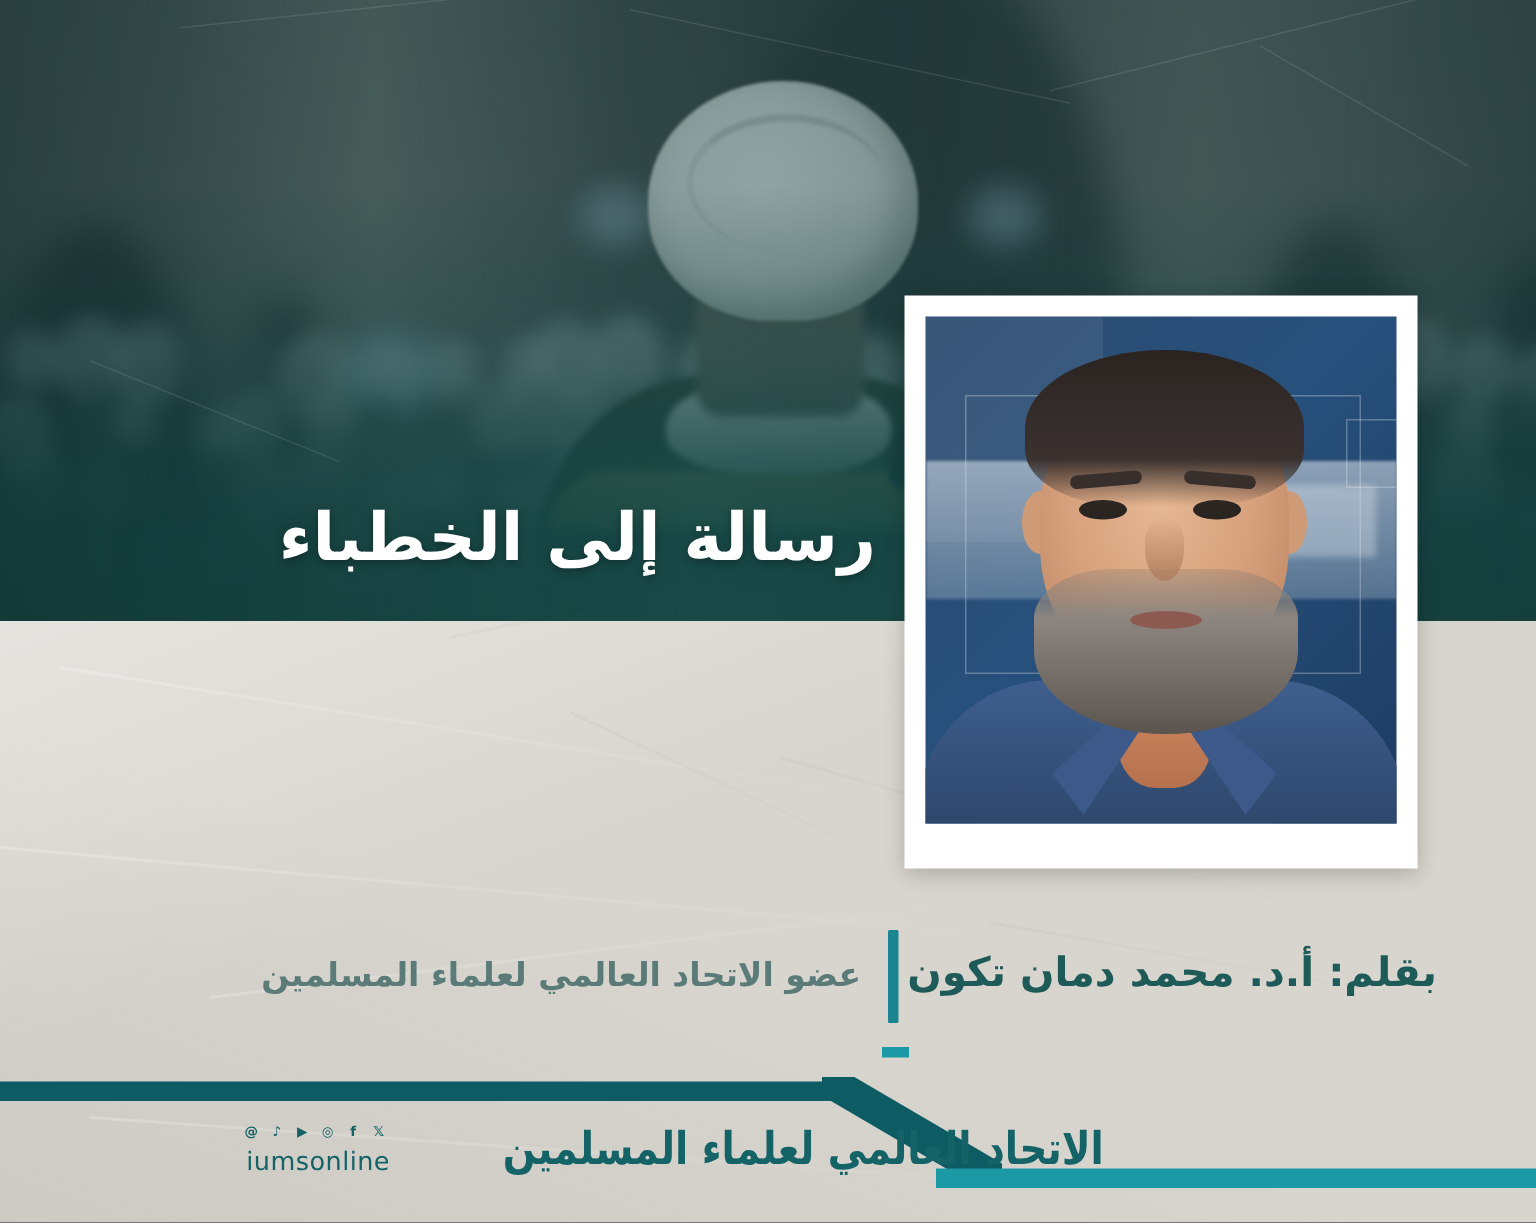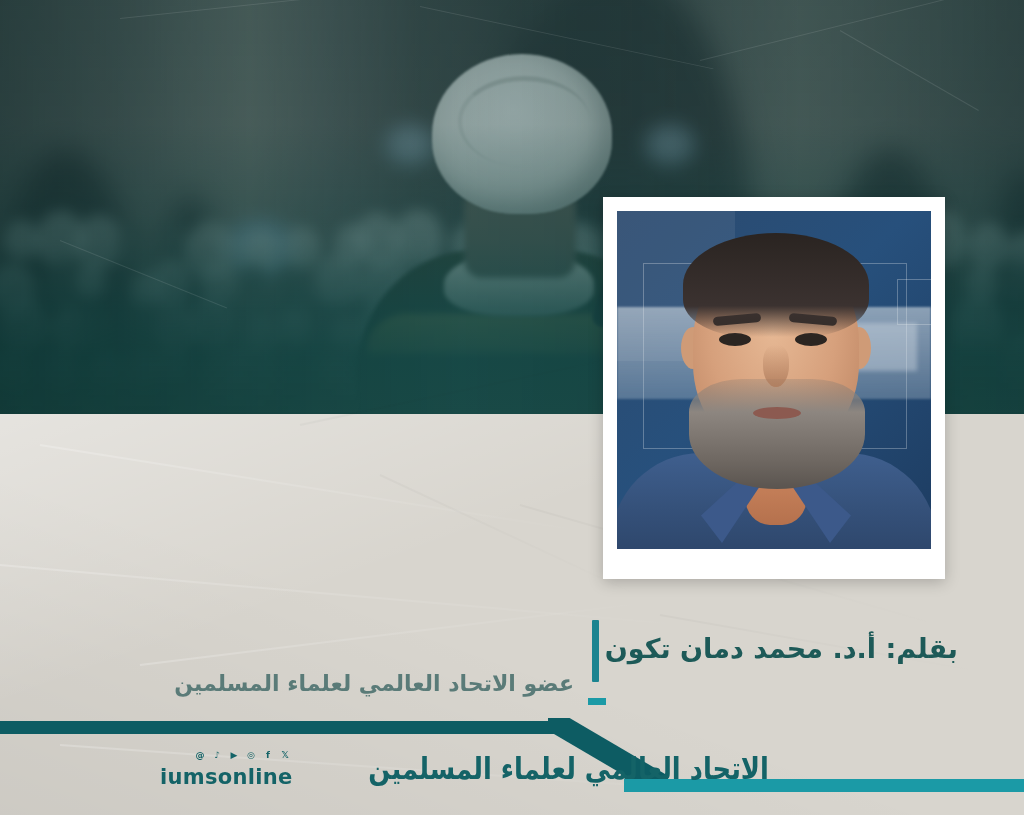--- a/index.html
+++ b/index.html
@@ -242,21 +242,21 @@
   .byline{
     position:absolute; right:66px; top:633px;
     color:#1d5a58; font-size:27px; font-weight:bold; direction:rtl; white-space:nowrap;
   }
   .vdivider{
     position:absolute; left:592px; top:620px; width:7px; height:62px;
     background:#1b8490; border-radius:1px;
   }
   .affiliation{
     position:absolute; right:450px; top:638px;
-    color:#5a7b78; font-size:22px; font-weight:bold; direction:rtl; white-space:nowrap;margin-top:33px;
+    color:#5a7b78; font-size:22px; font-weight:bold; direction:rtl; white-space:nowrap;
   }
 
   
   .bar-dark{
     position:absolute; left:0; top:721px; width:556px; height:13px;
     background:#0d5c63;
   }
   .bar-diag{
     position:absolute; left:548px; top:718px; width:120px; height:78px;
     background:#0d5c63;
@@ -286,21 +286,21 @@
   .handle-col{ display:flex; flex-direction:column; align-items:flex-start; gap:2px; }
   .socials{ display:flex; gap:2px; }
   .soc{
     width:15px; height:15px; border-radius:50%;
     border:1.4px solid #14636 7;
     border-color:#146367;
     display:flex; align-items:center; justify-content:center;
     color:#146367; font-size:9px; font-weight:bold; line-height:1;
   }
   .handle{
-    color:#146367; font-size:21px; font-weight:bold;
+    color:#146367; font-size:17px; font-weight:normal;
     font-family:"DejaVu Sans","Liberation Sans",sans-serif; letter-spacing:.3px;
     direction:ltr;
   }
 </style>
 </head>
 <body>
 
 <div class="poster">
 
   <div class="photo-band">
@@ -476,20 +476,21 @@
         <div class="crease" style="left: 0px; top: 150px; width: 700px; transform: rotate(5deg);"></div>
         <div class="crease d" style="left: 520px; top: 90px; width: 460px; transform: rotate(16deg);"></div>
         <div class="crease" style="left: 140px; top: 250px; width: 520px; transform: rotate(-7deg);"></div>
         <div class="crease d" style="left: 660px; top: 200px; width: 340px; transform: rotate(10deg);"></div>
         <div class="crease" style="left: 60px; top: 330px; width: 700px; transform: rotate(4deg);"></div>
         <div class="crease d" style="left: 380px; top: 60px; width: 300px; transform: rotate(25deg);"></div>
       </div>
   </div>
 
 
+  <div class="title">رسالة إلى الخطباء</div>
 
   <div class="portrait-frame">
     <div class="portrait">
       <div class="p-block" style="left:0;top:0;width:118px;height:150px;"></div>
       <div class="p-bg-rect" style="left:26px;top:52px;width:264px;height:186px;"></div>
       <div class="p-bg-rect" style="left:280px;top:68px;width:46px;height:46px;"></div>
       <div class="p-wall"></div>
       <div class="p-sign"></div>
 
       <div class="shirt"></div>

